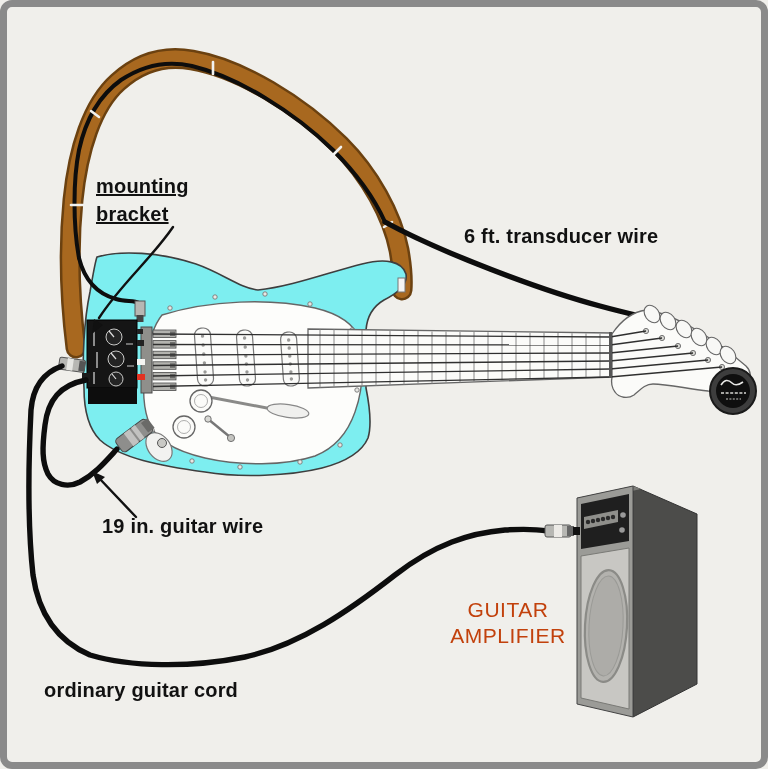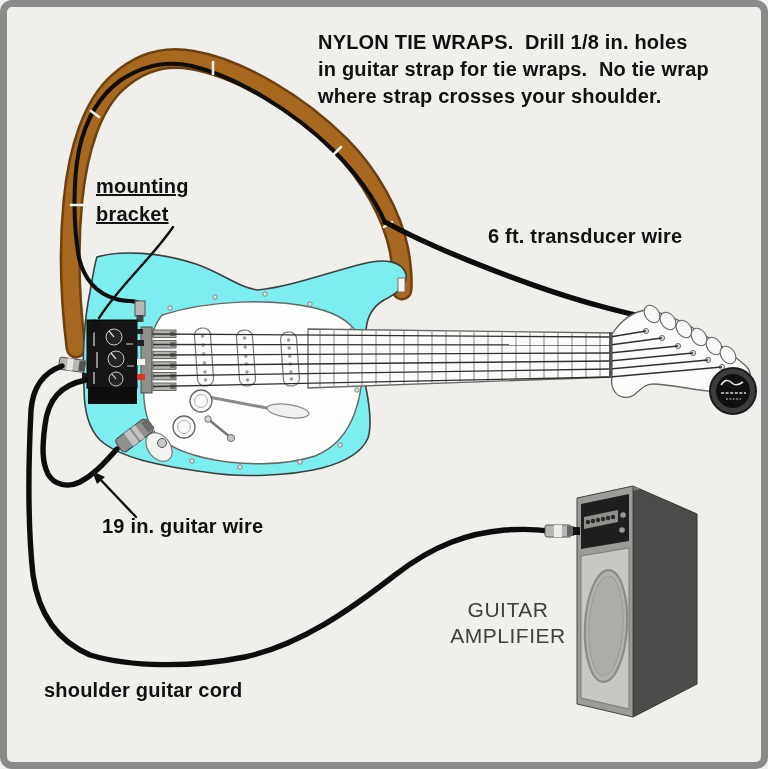--- a/index.html
+++ b/index.html
@@ -3,21 +3,21 @@
 <meta charset="utf-8">
 <style>
   html,body{margin:0;padding:0;background:#ffffff;}
   .canvas{position:relative;width:768px;height:769px;background:var(--background,#f0efeb);
           font-family:"Liberation Sans",sans-serif;overflow:hidden;}
   .frame{position:absolute;left:0;top:0;width:754px;height:755px;border:7px solid var(--frame,#8a8a8a);
          border-radius:12px;pointer-events:none;z-index:50;}
   svg.art{position:absolute;left:0;top:0;z-index:5;}
   .lbl{position:absolute;color:var(--text,#111);font-weight:bold;font-size:20px;line-height:27px;
        white-space:pre-wrap;z-index:20;letter-spacing:0.2px;}
-  .lbl-light{position:absolute;color:#404040;font-weight:normal;font-size:21px;line-height:26px;
+  .lbl-light{position:absolute;color:#c2410c;font-weight:normal;font-size:21px;line-height:26px;
        white-space:pre-wrap;text-align:center;z-index:20;letter-spacing:0.5px;}
   
   .body-fill{fill:var(--guitar-body,#7deef0);stroke:#3e3e3e;stroke-width:1.6;}
   .strap-edge{fill:none;stroke:var(--strap-edge,#6b4110);stroke-width:21;stroke-linecap:round;}
   .strap-fill{fill:none;stroke:var(--strap,#a8681f);stroke-width:16;stroke-linecap:round;}
   .cable{fill:none;stroke:var(--cable,#0d0d0d);stroke-width:5.4;stroke-linecap:round;}
   .wire{fill:none;stroke:var(--cable,#0d0d0d);stroke-width:4;stroke-linecap:round;}
   .tick{stroke:#f2f2f0;stroke-width:2.6;stroke-linecap:round;}
   .pg{fill:#fdfdfb;stroke:#666;stroke-width:1.4;}
   .white-part{fill:#fbfbf9;stroke:#666;stroke-width:1.3;}
@@ -291,30 +291,27 @@
   <g>
     <path class="pointer" d="M 173,227 C 152,258 120,285 99,318"></path>
     <polygon points="92,334 94,319 103,325" fill="#111"></polygon>
   </g>
   <g>
     <line class="pointer" x1="136" y1="517" x2="99" y2="478" stroke-width="2"></line>
     <polygon points="92,471 97,484 105,477" fill="#111"></polygon>
   </g>
 </svg>
 
-  <div class="lbl" style="left:318px;top:29px;width:450px;">NYLON TIE WRAPS.  Drill 1/8 in. holes
-in guitar strap for tie wraps.  No tie wrap
-where strap crosses your shoulder.</div>
 
   <div class="lbl" style="left:96px;top:172px;line-height:28px;text-decoration:underline;">mounting
 bracket</div>
 
-  <div class="lbl" style="left:488px;top:223px;">6 ft. transducer wire</div>
+  <div class="lbl" style="left:464px;top:223px;">6 ft. transducer wire</div>
 
   <div class="lbl" style="left:102px;top:513px;">19 in. guitar wire</div>
 
-  <div class="lbl" style="left:44px;top:677px;">shoulder guitar cord</div>
+  <div class="lbl" style="left:44px;top:677px;">ordinary guitar cord</div>
 
   <div class="lbl-light" style="left:428px;top:597px;width:160px;">GUITAR
 AMPLIFIER</div>
 
   <div class="frame"></div>
 </div>
 
 </body></html>

